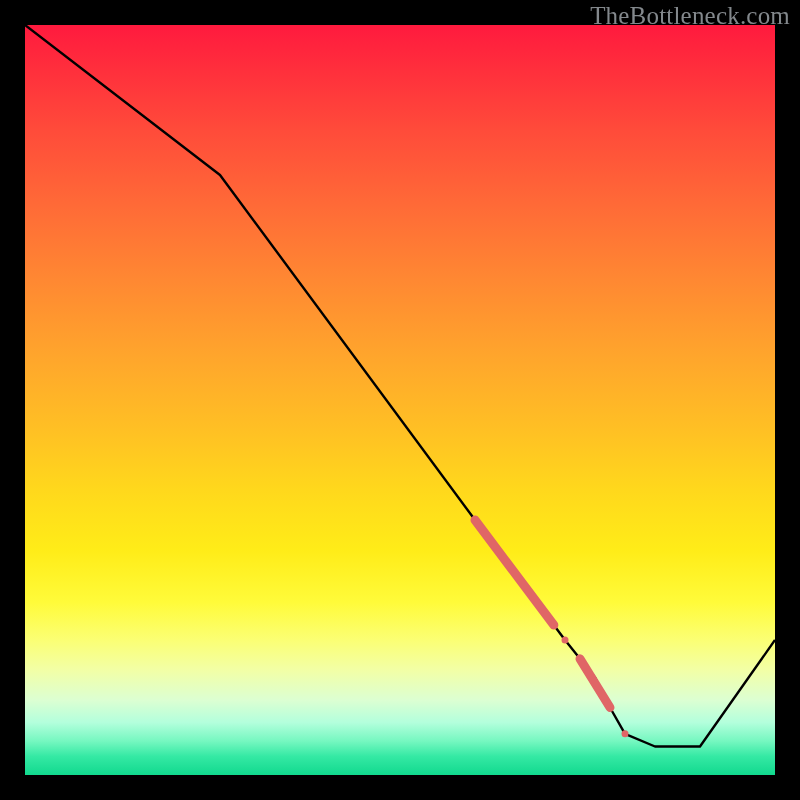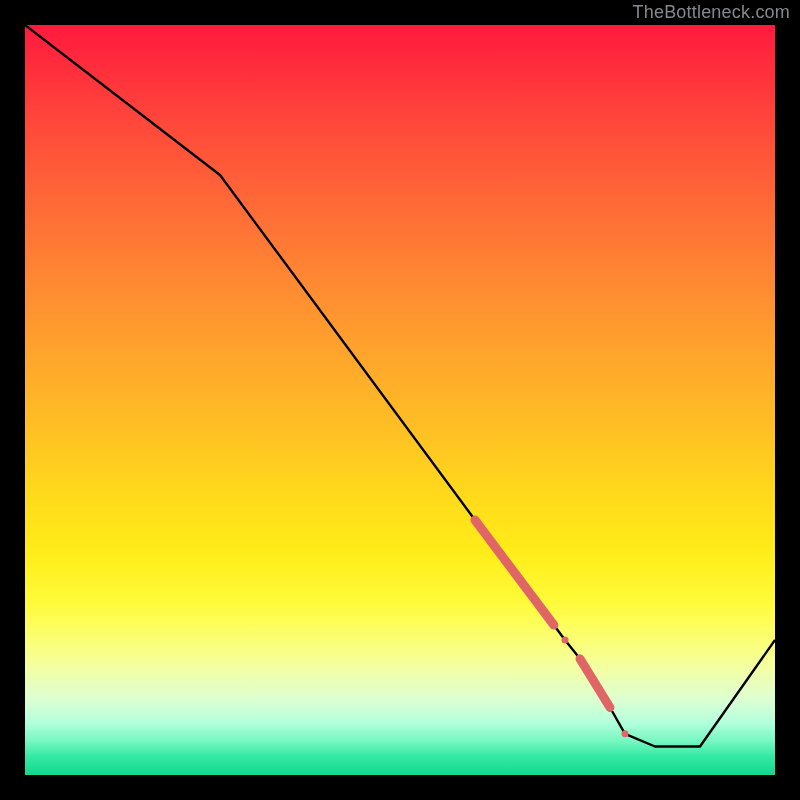--- a/index.html
+++ b/index.html
@@ -49,22 +49,22 @@
     position: absolute;
     top: 0;
     left: 0;
     width: 750px;
     height: 750px;
   }
   .watermark {
     position: absolute;
     top: 2px;
     right: 10px;
-    font-family: Liberation Sans, sans-serif;
-    font-size: 18px;
+    font-family: Liberation Serif, serif;
+    font-size: 25px;
     color: #83888c;
     letter-spacing: 0.2px;
     user-select: none;
   }
 </style>
 </head>
 <body>
 
 <div class="frame">
   <div class="plot-area">

